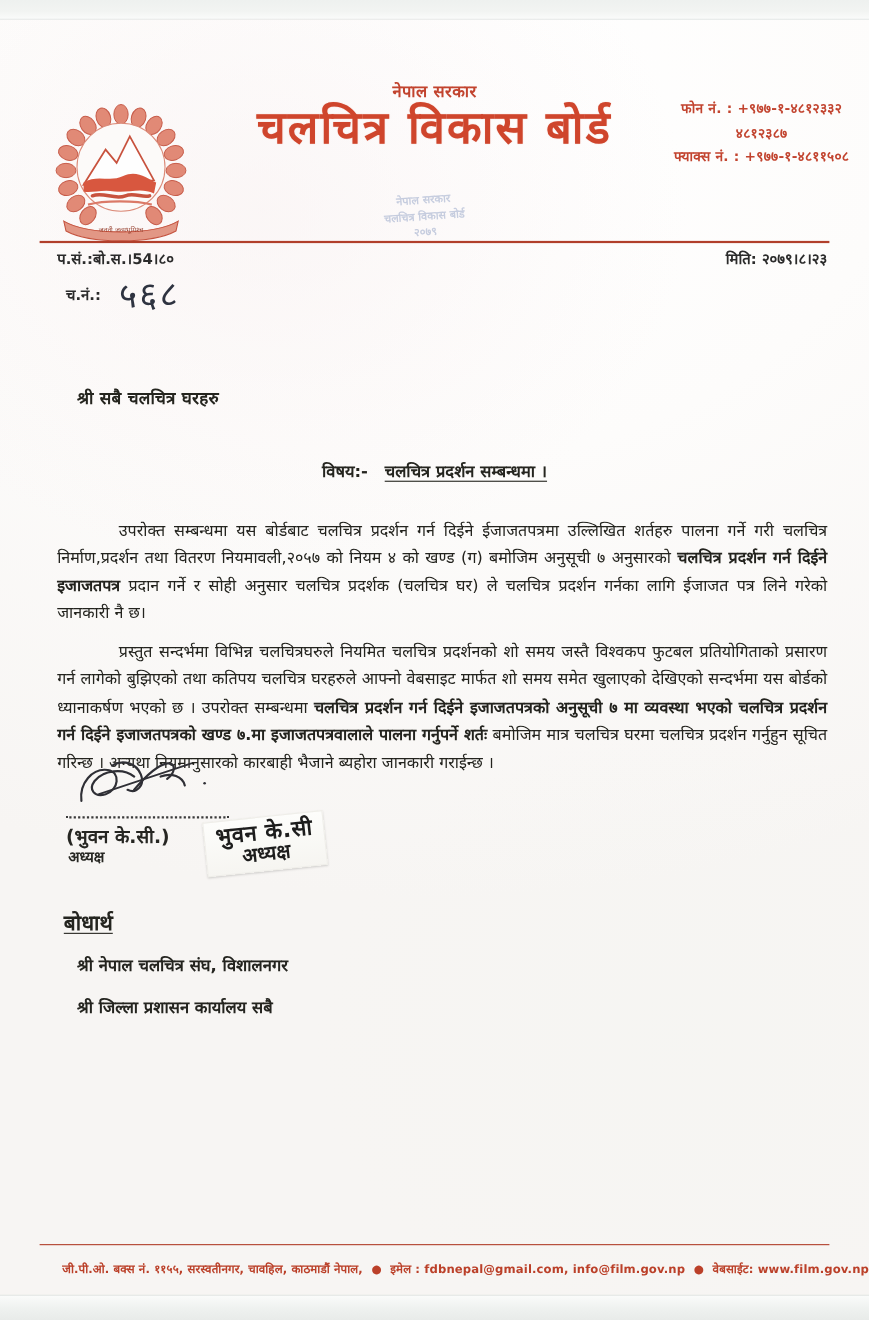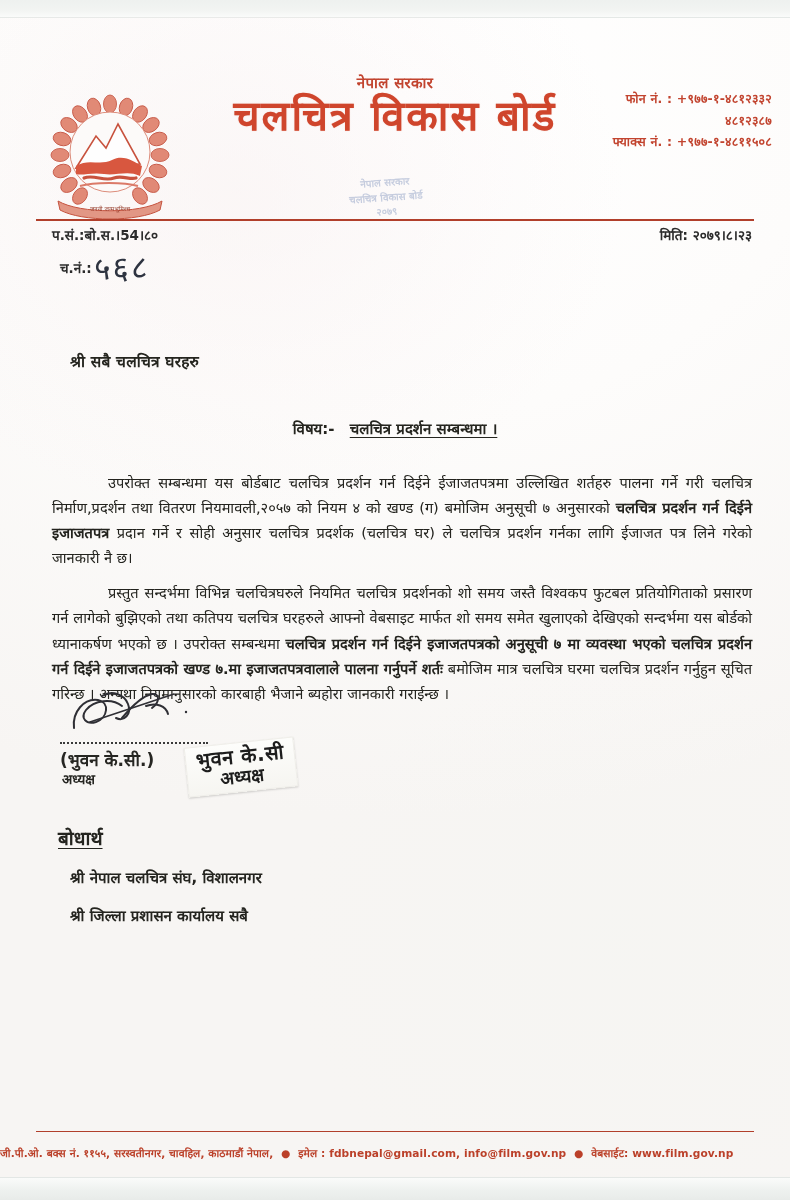--- a/index.html
+++ b/index.html
@@ -80,21 +80,21 @@
     position: absolute;
     left: 44px; top: 92px;
     width: 132px; height: 128px;
     opacity: .92;
   }
 
   
   #contact {
     position: absolute;
     right: 18px; top: 88px;
-    text-align: right;
+    text-align: center;
     font-family: "DejaVu Sans", sans-serif;
     font-size: 12.5px;
     font-weight: 700;
     color: #c2442f;
     line-height: 1.72;
     letter-spacing: .2px;
   }
 
   
   #header-rule {
@@ -128,21 +128,21 @@
     font-size: 13.5px;
     font-weight: 700;
     color: #2b2b2b;
   }
   #ref-left { position: absolute; left: 0; top: 0; }
   #ref-right { position: absolute; right: 0; top: 0; }
   #chalani {
     position: absolute; left: 8px; top: 26px;
     font-family: "DejaVu Sans", sans-serif;
     font-size: 13.5px; font-weight: 700; color: #2b2b2b;
-    display: flex; align-items: center; gap: 2px;
+    display: flex; align-items: center; gap: 16px;
   }
   .handwriting {
     font-family: "DejaVu Serif", serif;
     font-size: 32px;
     font-weight: 400;
     color: #2e3340;
     letter-spacing: 2px;
     transform: rotate(-2deg) skewX(-5deg);
     display: inline-block;
     line-height: 1;
@@ -251,21 +251,21 @@
   
   #footer-rule {
     position: absolute;
     left: 36px; bottom: 68px;
     width: 718px; height: 0;
     border-top: 1.8px solid #b13f2b;
   }
   #footer {
     position: absolute;
     left: 0; bottom: 40px; width: 790px;
-    text-align: left;
+    text-align: right;
     font-family: "DejaVu Sans", sans-serif;
     font-size: 10.6px;
     font-weight: 700;
     color: #bb4029;
     letter-spacing: .1px;
     white-space: nowrap;
   }
   #footer .bullet { color: #bb4029; margin: 0 4px; }
 </style>
 </head>

